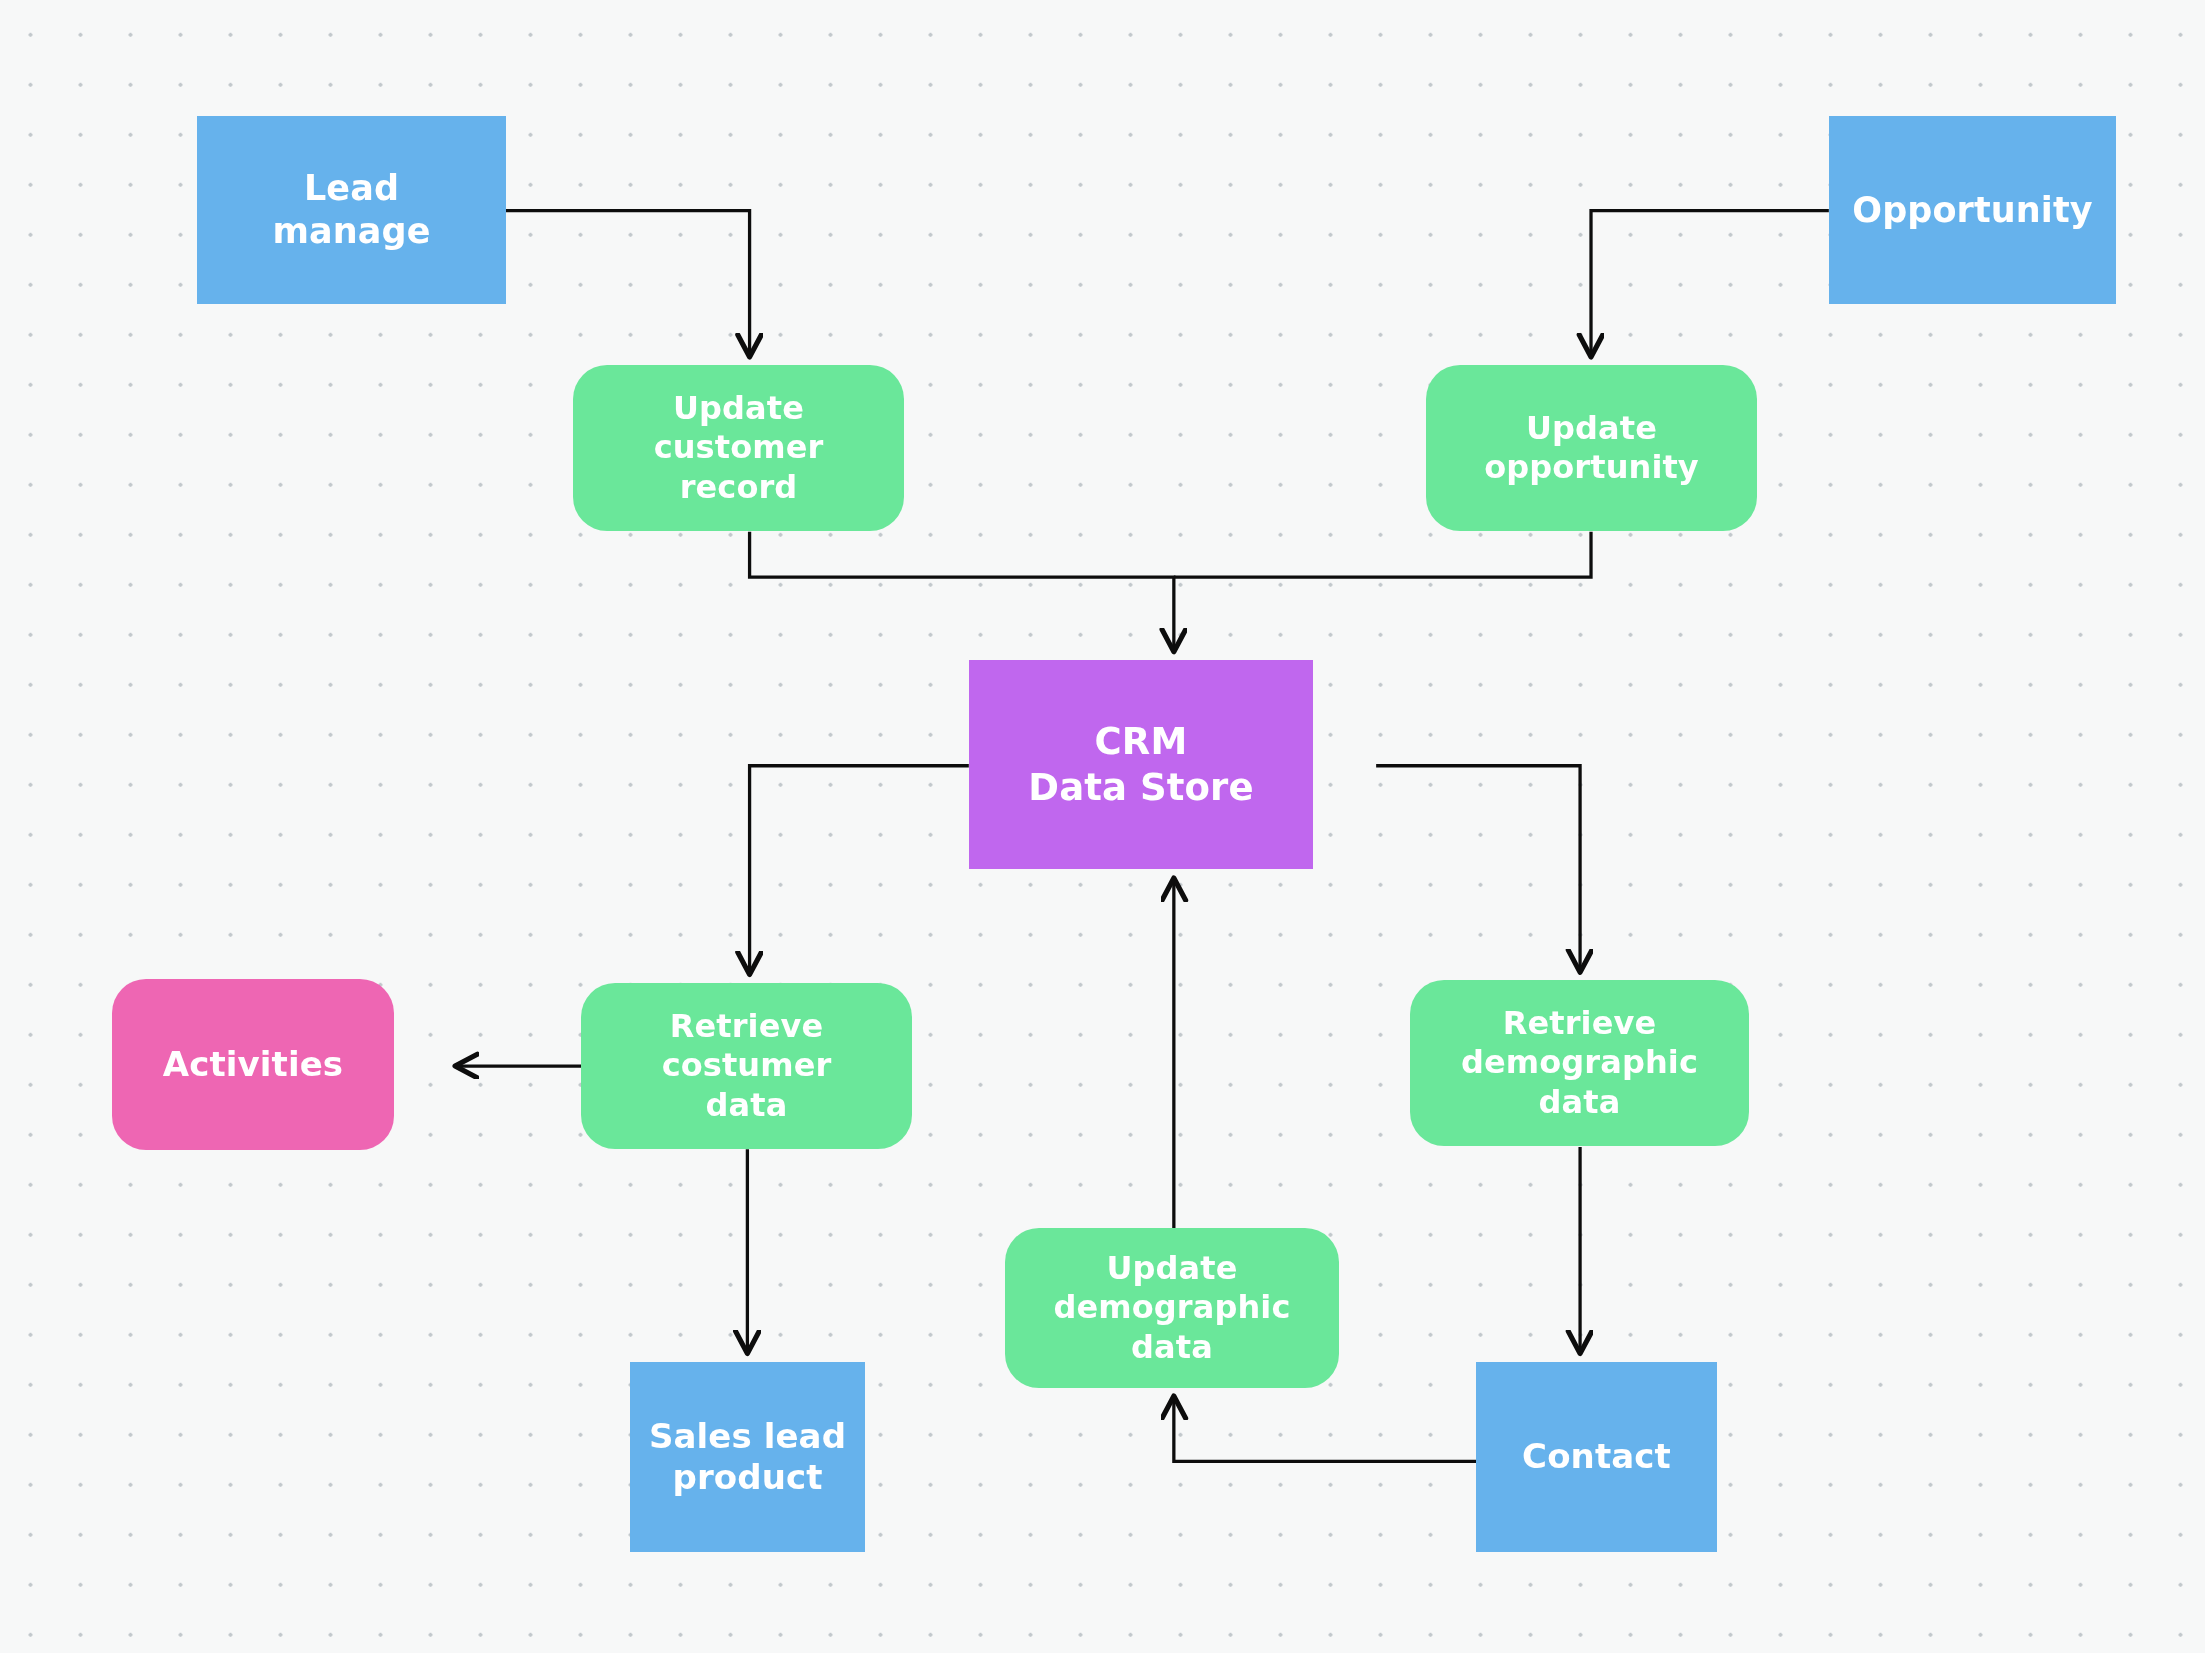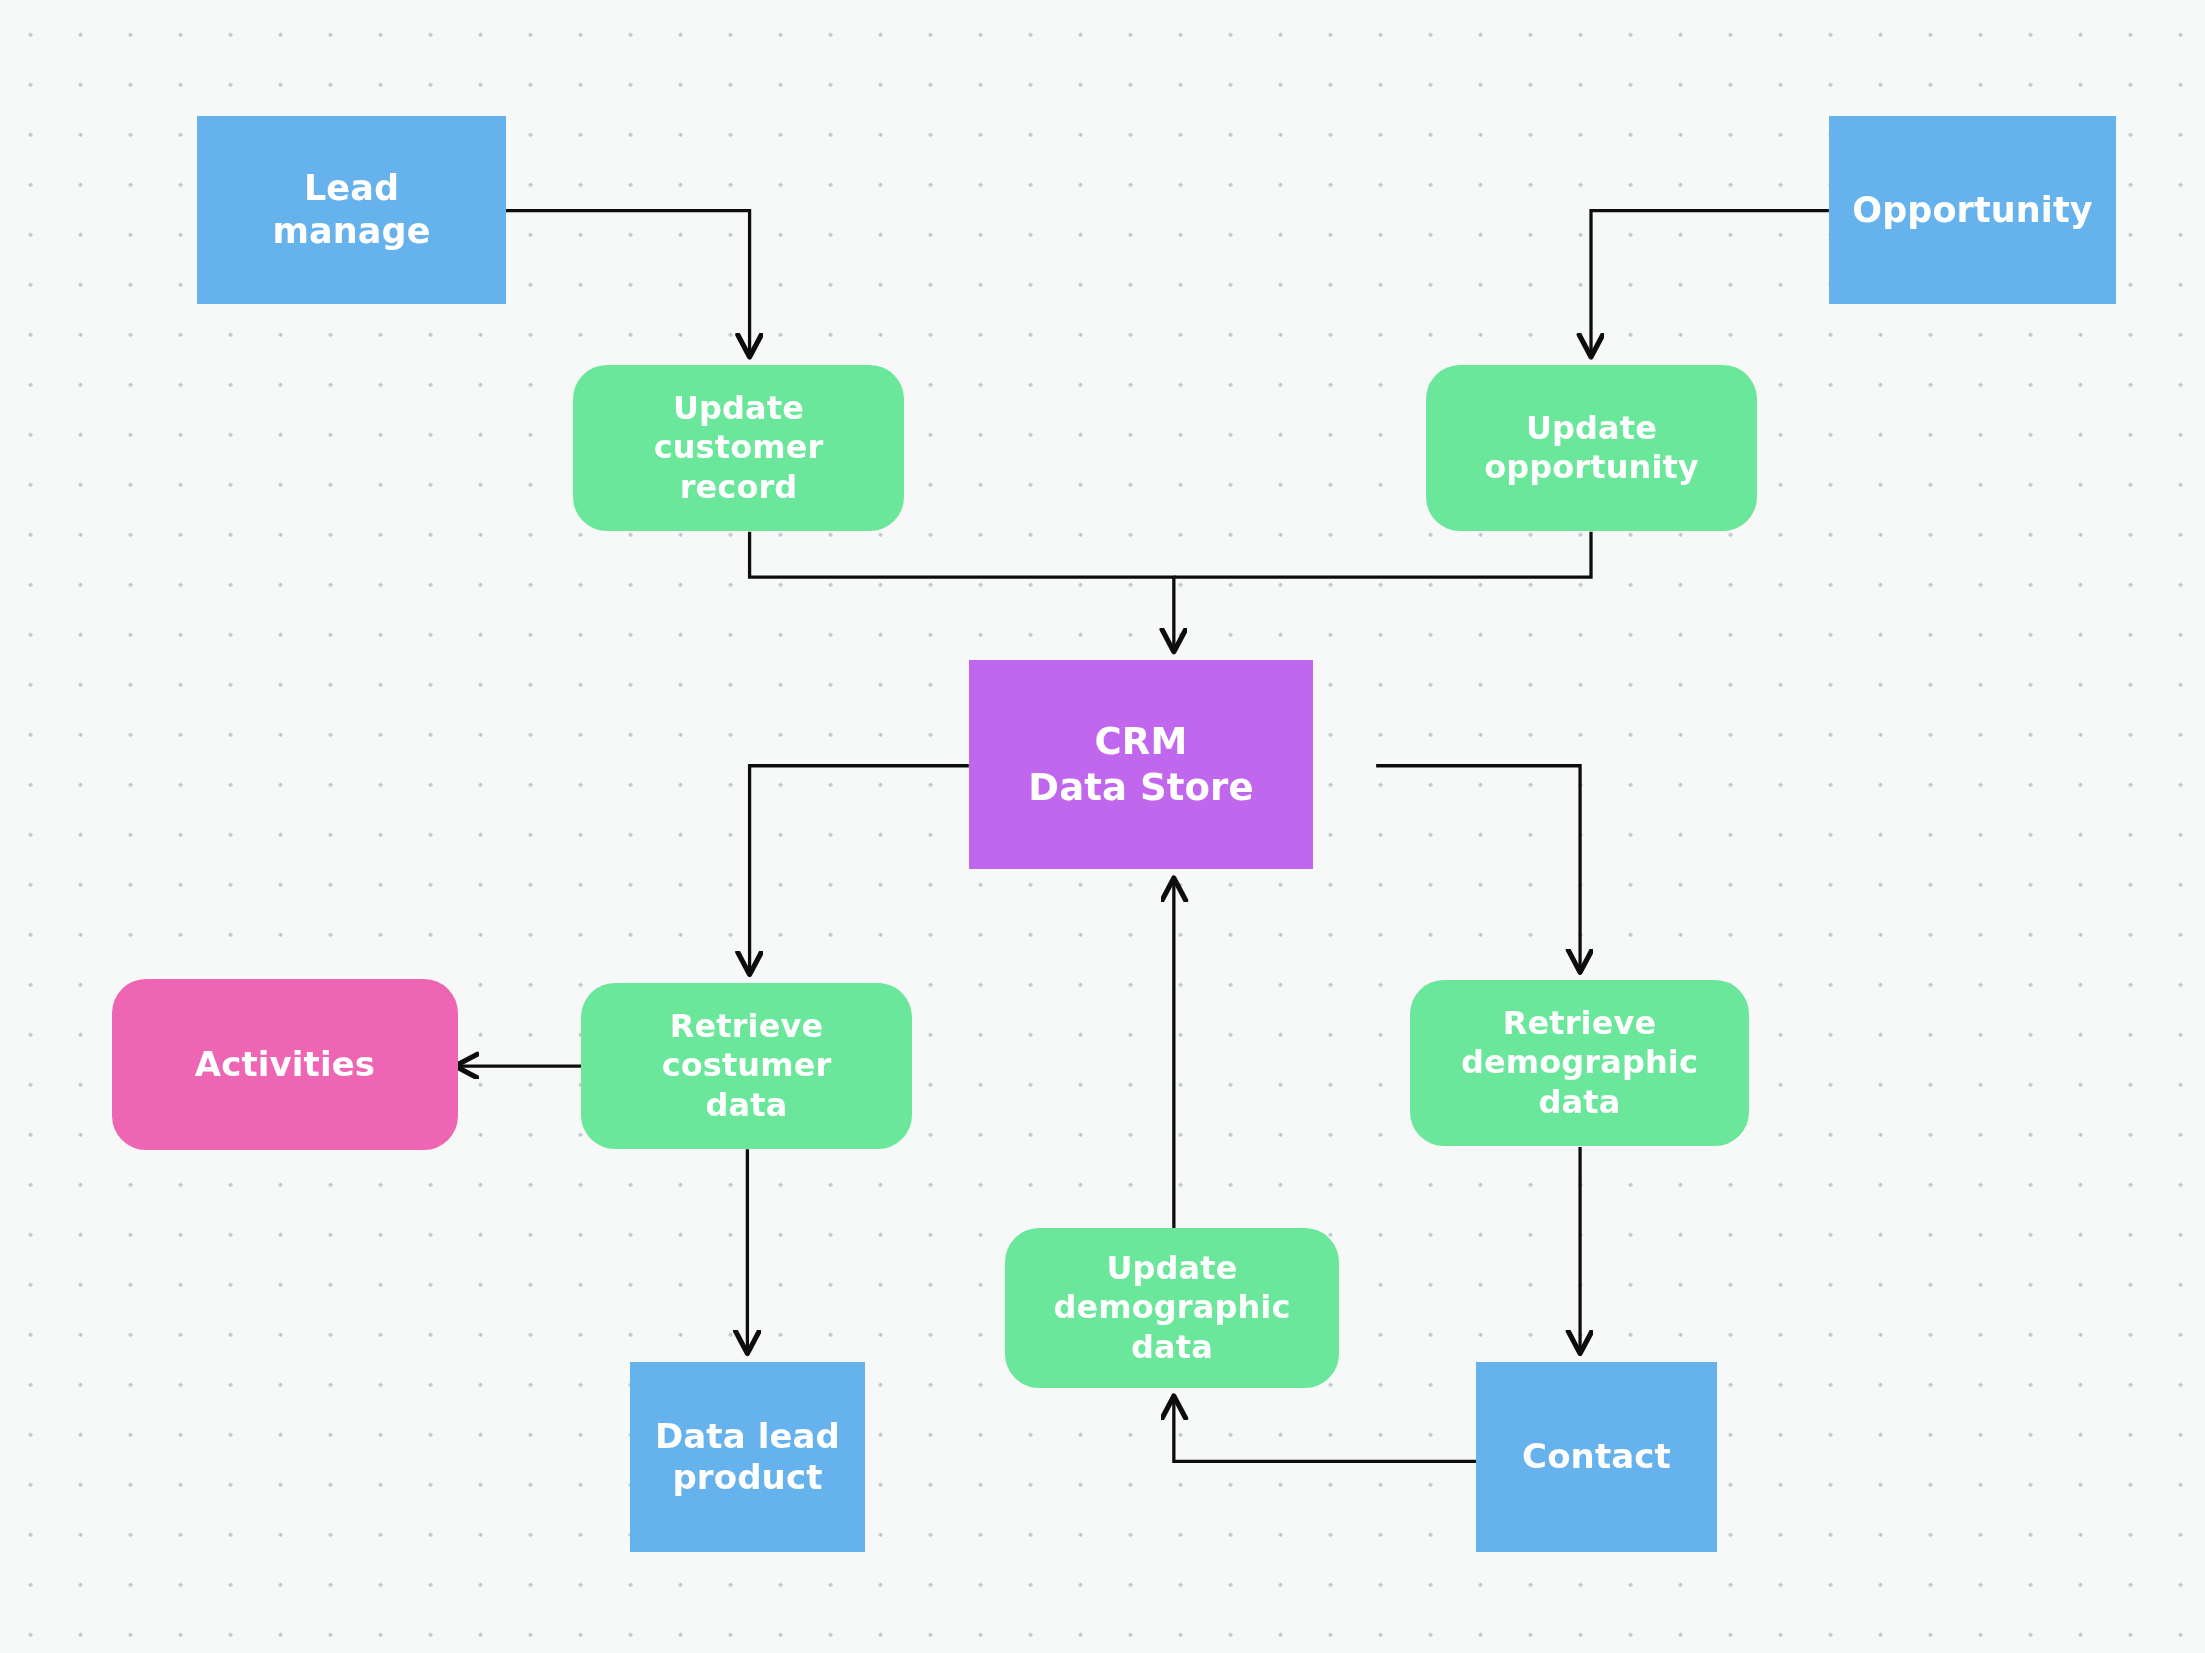--- a/index.html
+++ b/index.html
@@ -76,22 +76,22 @@
       <div class="node round" style="left: 1426px; top: 365px; width: 331px; height: 166px; background: rgb(106, 231, 154); font-size: 32px; color: rgb(255, 255, 255);"><span>Update
 opportunity</span></div>
       <div class="node rect" style="left: 969px; top: 660px; width: 344px; height: 209px; background: rgb(192, 103, 238); font-size: 37px; color: rgb(255, 255, 255);"><span>CRM
 Data Store</span></div>
       <div class="node round" style="left: 581px; top: 983px; width: 331px; height: 166px; background: rgb(106, 231, 154); font-size: 32px; color: rgb(255, 255, 255);"><span>Retrieve
 costumer
 data</span></div>
       <div class="node round" style="left: 1410px; top: 980px; width: 339px; height: 166px; background: rgb(106, 231, 154); font-size: 32px; color: rgb(255, 255, 255);"><span>Retrieve
 demographic
 data</span></div>
-      <div class="node round" style="left: 112px; top: 979px; width: 346px; height: 171px; background: rgb(238, 102, 179); font-size: 34px; color: rgb(255, 255, 255);"><span>Activities</span></div>
-      <div class="node rect" style="left: 630px; top: 1362px; width: 235px; height: 190px; background: rgb(102, 178, 236); font-size: 34px; color: rgb(255, 255, 255);"><span>Data lead
+      <div class="node round" style="left: 112px; top: 979px; width: 282px; height: 171px; background: rgb(238, 102, 179); font-size: 34px; color: rgb(255, 255, 255);"><span>Activities</span></div>
+      <div class="node rect" style="left: 630px; top: 1362px; width: 235px; height: 190px; background: rgb(102, 178, 236); font-size: 34px; color: rgb(255, 255, 255);"><span>Sales lead
 product</span></div>
       <div class="node round" style="left: 1005px; top: 1228px; width: 334px; height: 160px; background: rgb(106, 231, 154); font-size: 32px; color: rgb(255, 255, 255);"><span>Update
 demographic
 data</span></div>
       <div class="node rect" style="left: 1476px; top: 1362px; width: 241px; height: 190px; background: rgb(102, 178, 236); font-size: 34px; color: rgb(255, 255, 255);"><span>Contact</span></div>
     </div>
 </div>
 
 
 </body></html>

